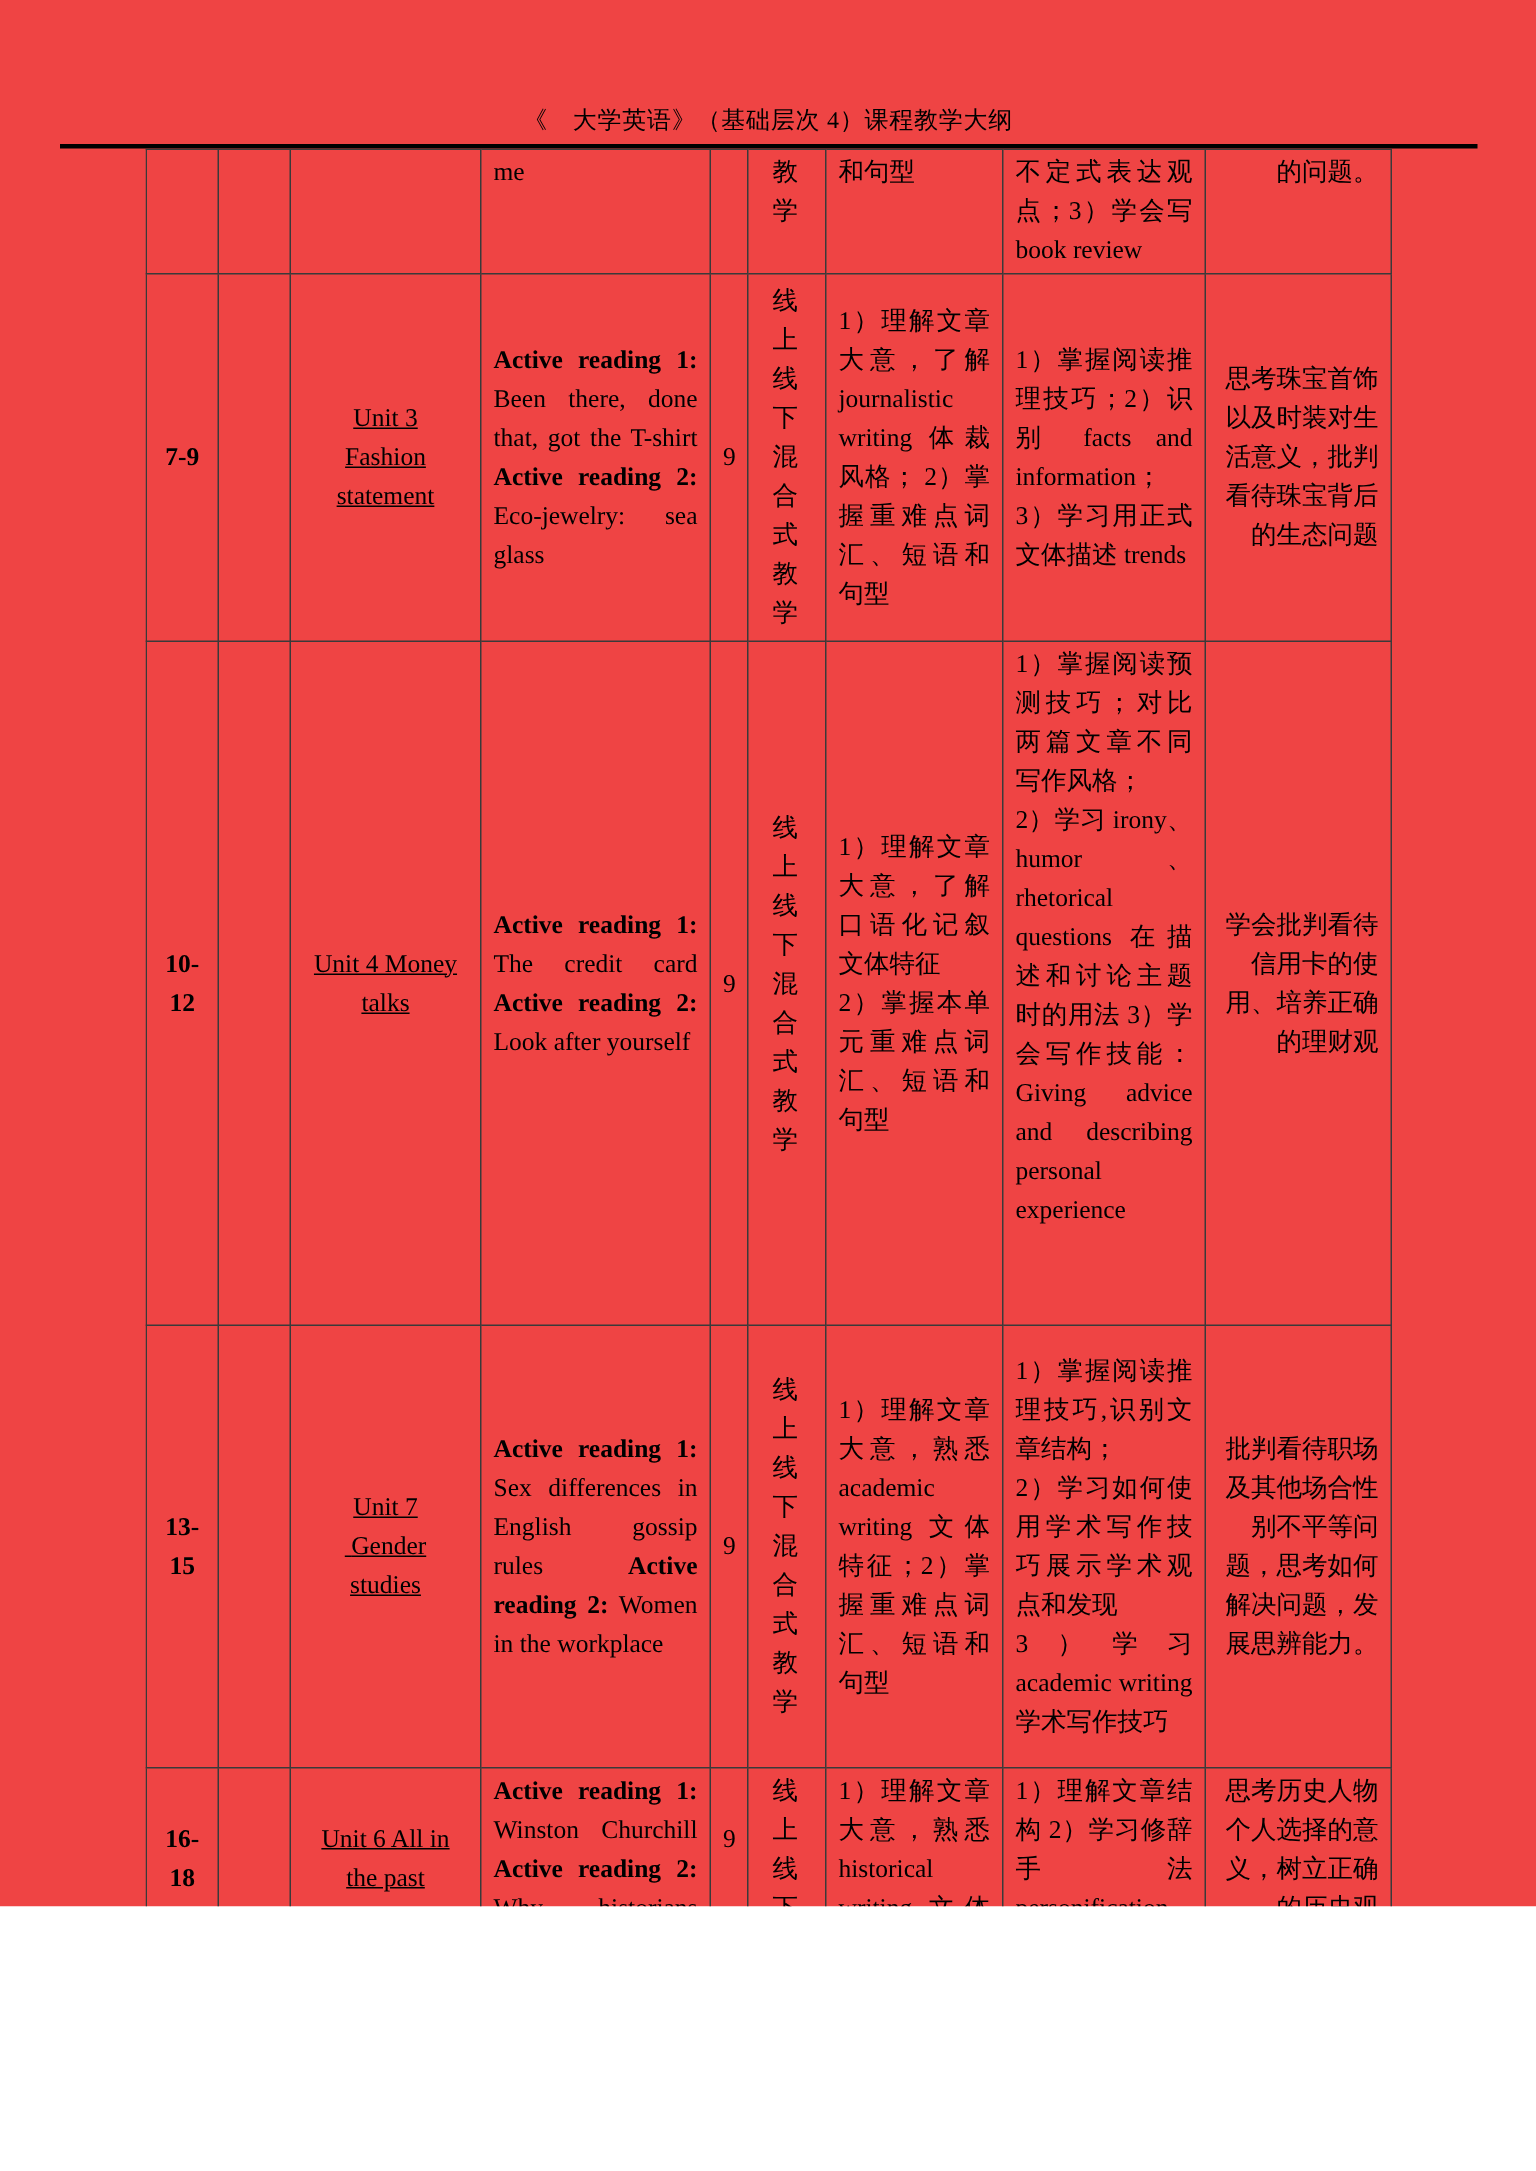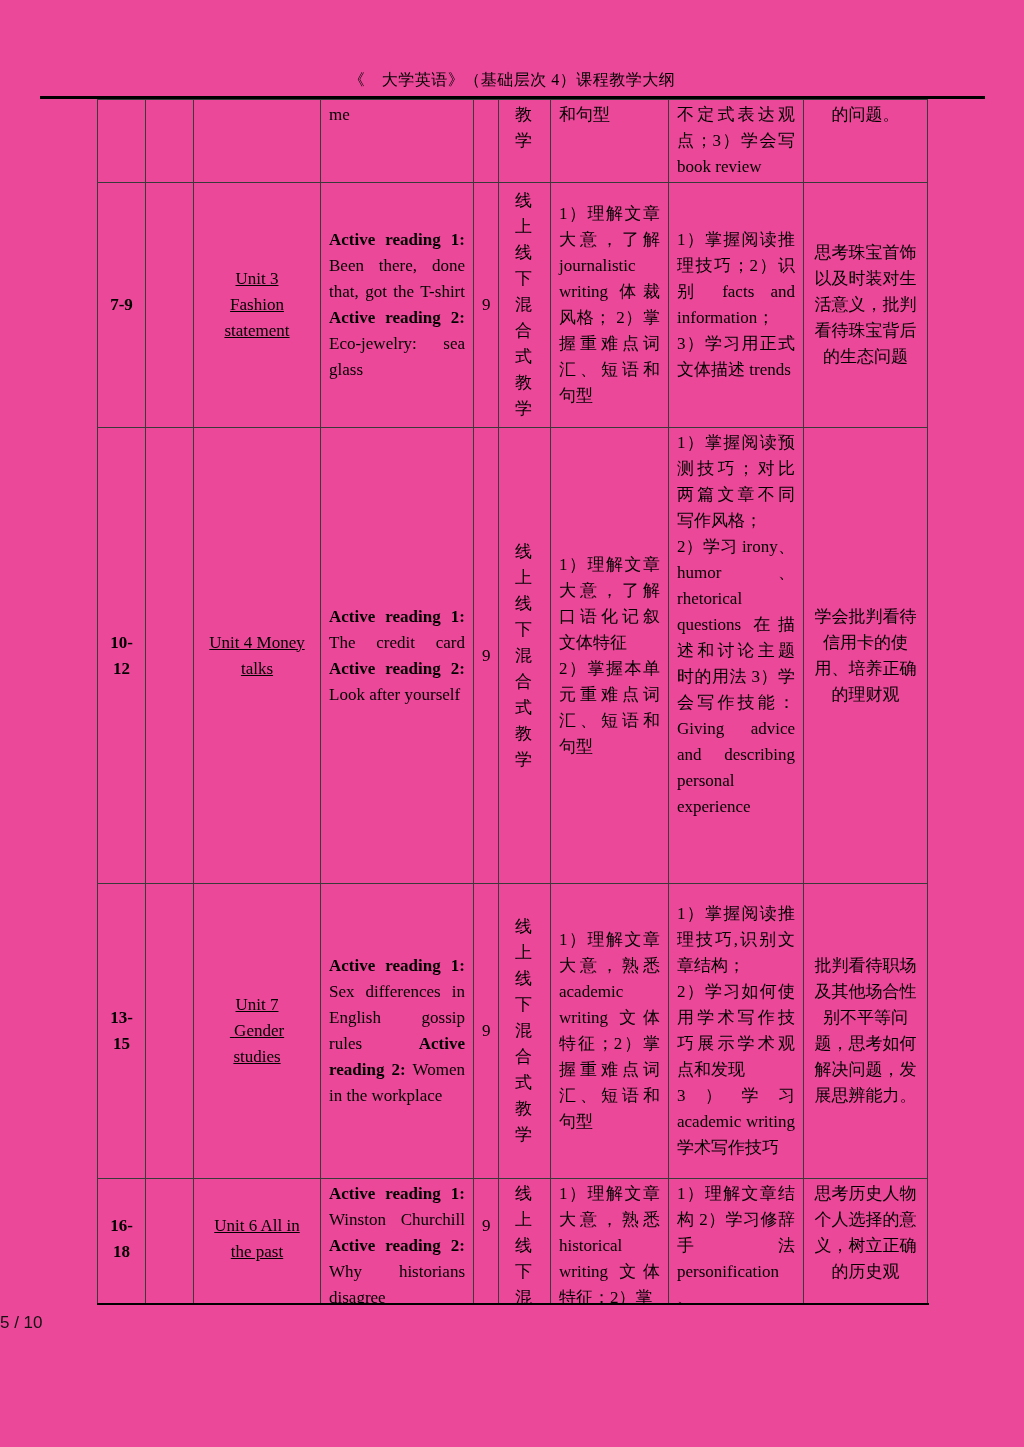--- a/index.html
+++ b/index.html
@@ -1,19 +1,19 @@
 <!DOCTYPE html>
 <html><head>
 <meta charset="utf-8">
 <style>
   html,body{margin:0;padding:0;background:#ffffff;}
   .page{
     position:relative;
-    width:1024px;height:1447px;
-    background:#ec4899;
+    width:1024px;height:1271px;
+    background:#ef4444;
     overflow:hidden;
     font-family:"Liberation Serif","DejaVu Serif",serif;
     color:#000;
   }
   .doc-header{
     position:absolute;top:70px;left:0;width:1024px;
     text-align:center;font-size:16px;letter-spacing:.5px;
   }
   .header-rule{
     position:absolute;top:96px;left:40px;width:945px;height:3px;background:#000;
@@ -34,21 +34,21 @@
     word-wrap:break-word;
   }
   td.weeks{ text-align:center;padding:2px 2px;font-weight:bold; }
   td.unitname{ text-align:center;padding:2px 6px;text-decoration:underline; }
   td.reading{ text-align:justify; }
   td.hours{ text-align:center;padding:0; }
   td.method{ padding:2px 0; }
   td.method .vtx{ width:19px;margin:0 auto;word-break:break-all;text-align:left; }
   td.obj1{ padding:2px 9px;text-align:justify; }
   td.obj2{ padding:2px 9px;text-align:justify; }
-  td.crit{ padding:2px 12px;text-align:center; }
+  td.crit{ padding:2px 12px;text-align:right; }
   .top{ vertical-align:top !important; }
   .pt34{ padding-top:34px !important; }
   .preline{ white-space:pre-line; }
   .prewrap{ white-space:pre-wrap; }
   .leftal{ text-align:right; }
   .justal{ text-align:center; }
   b.rlabel{ font-weight:bold; }
   .doc-footer{
     position:absolute;top:1313px;left:0;width:1024px;
     text-align:left;

